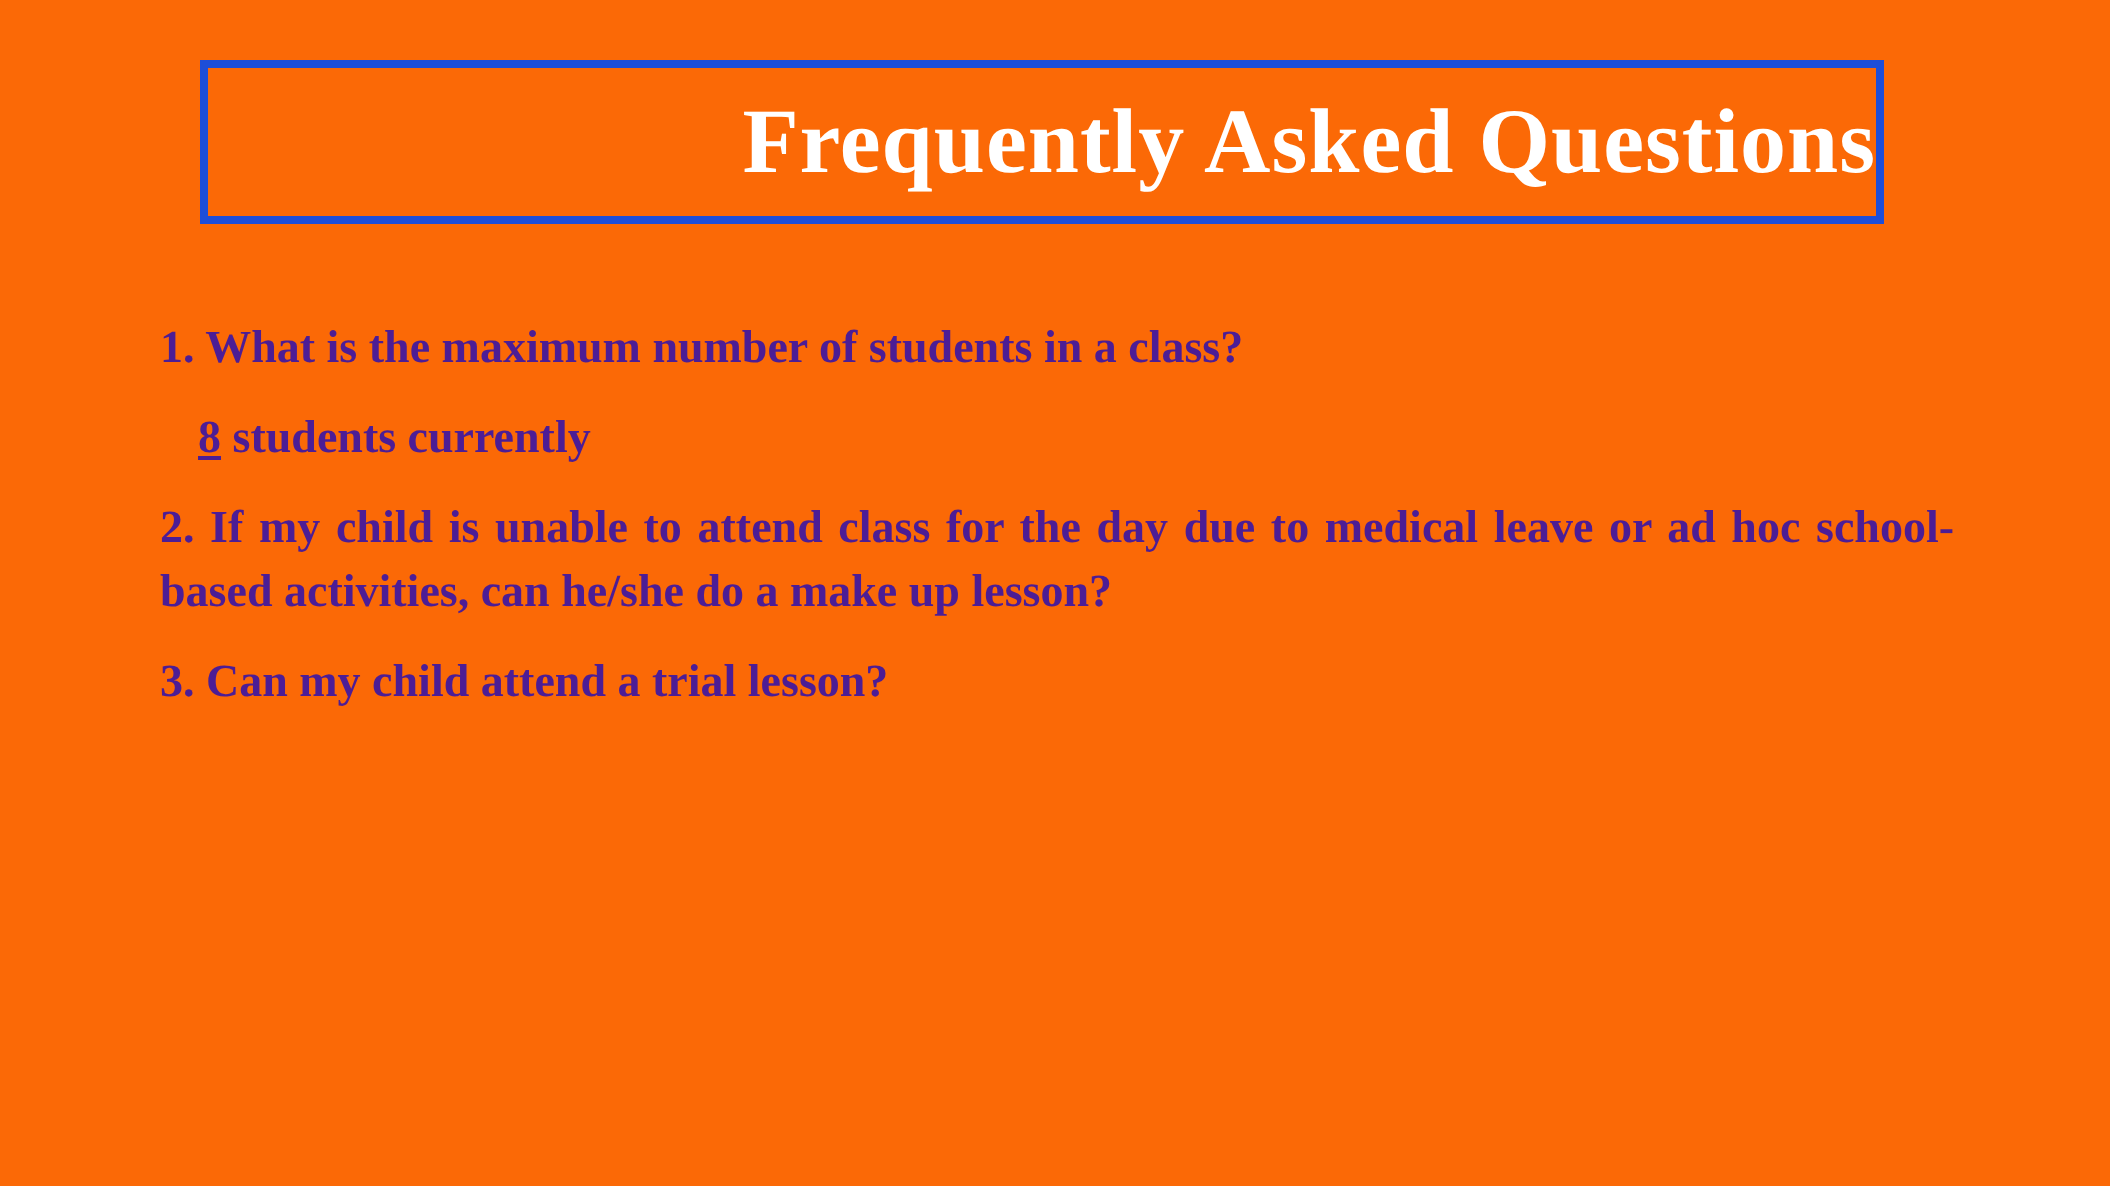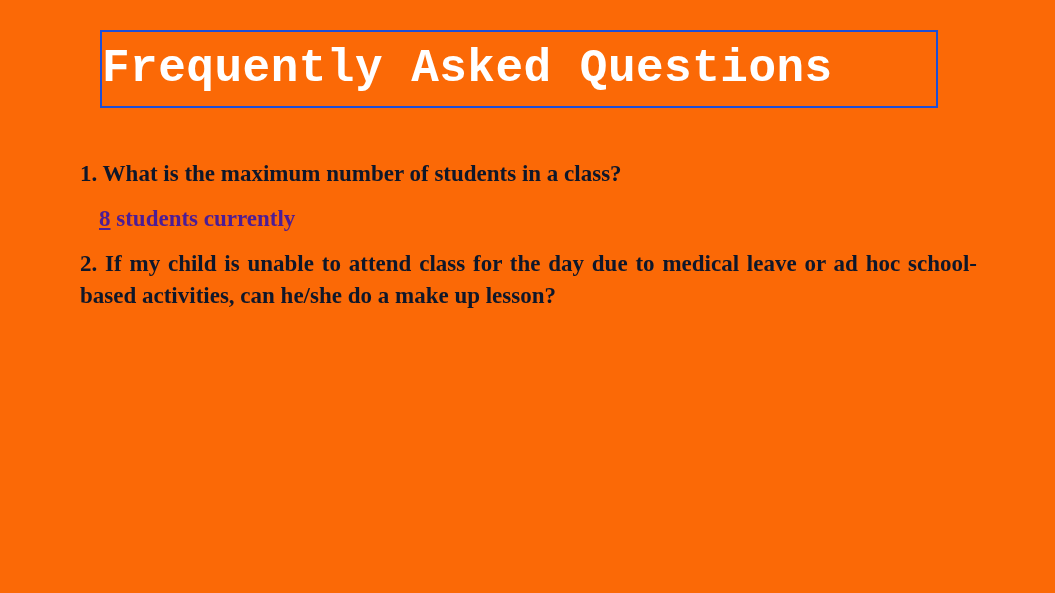--- a/index.html
+++ b/index.html
@@ -14,25 +14,24 @@
     font-family: "Liberation Serif", "DejaVu Serif", serif;
     font-weight: 700;
     overflow: hidden;
   }
   .title-box {
     position: absolute;
     left: 100px;
     top: 30px;
     width: 834px;
     height: 74px;
-    border: 2px solid #1d4ed8;
+    border: 4px solid #1d4ed8;
     display: flex;
     align-items: center;
-    justify-content: flex-start;
-    font-family: Liberation Mono, monospace;
+    justify-content: flex-end;
   }
   .title {
     font-size: 46px;
     line-height: 1;
     color: #FFFFFF;
     letter-spacing: 0.5px;
     white-space: nowrap;
   }
   .content {
     position: absolute;
@@ -40,21 +39,21 @@
     top: 158px;
     width: 897px;
   }
   .para {
     margin: 0 0 13px 0;
     font-size: 23px;
     line-height: 32px;
     text-align: justify;
   }
   .question {
-    color: #0f172a;
+    color: #4c1d95;
   }
   .answer {
     color: #4c1d95;
     margin-left: 19px;
   }
   .underlined {
     text-decoration: underline;
   }
 </style>
 </head>
@@ -68,17 +67,18 @@
 
   <div class="content">
 
     <p class="para question">1. What is the maximum number of students in a class?</p>
 
     <p class="para answer"><span class="underlined">8</span><span> students currently</span></p>
 
     <p class="para question">2. If my child is unable to attend class for the day due to medical leave or ad hoc school-based activities, can he/she do a make up lesson?</p>
 
 
+    <p class="para question">3. Can my child attend a trial lesson?</p>
 
 
   </div>
 
 </div>
 
 </body></html>

